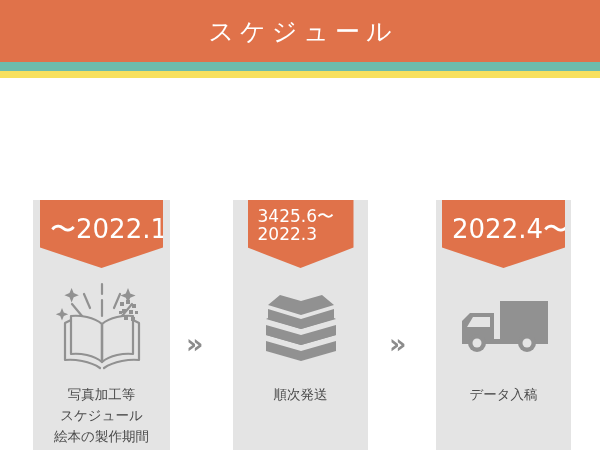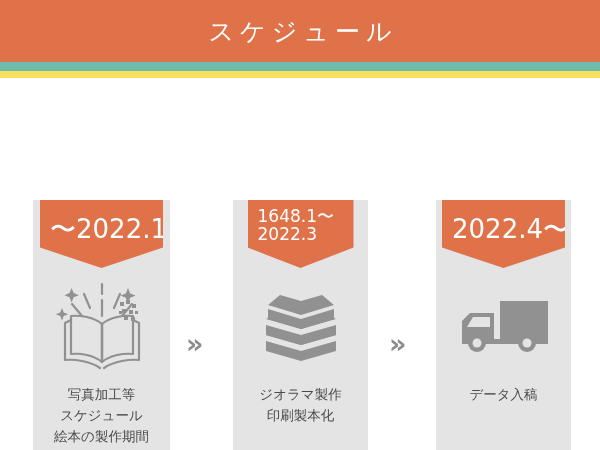--- a/index.html
+++ b/index.html
@@ -184,21 +184,21 @@
       <div>写真加工等</div>
       <div>スケジュール</div>
       <div>絵本の製作期間</div>
     </div>
   </div>
 
   <div class="arrow a1">»</div>
 
   <div class="step-card s2">
     <div class="banner wide">
-      <div class="banner-line small left">1648.1〜</div>
+      <div class="banner-line small left">3425.6〜</div>
       <div class="banner-line small right">2022.3</div>
     </div>
 
     <div class="icon-area">
 
       <svg width="86" height="78" viewBox="0 0 86 78">
         <g fill="#919191" stroke="none">
 
           <path d="M8 54 L8 64 L43 74 L78 64 L78 54 L43 64 Z"></path>
           <path d="M8 48 L43 58 L78 48 L70 44 L43 52 L16 44 Z"></path>
@@ -206,22 +206,21 @@
           <path d="M8 38 L8 48 L43 58 L78 48 L78 38 L43 48 Z"></path>
           <path d="M8 32 L43 42 L78 32 L70 28 L43 36 L16 28 Z"></path>
 
           <path d="M10 22 L10 32 L43 42 L76 32 L76 22 L43 32 Z"></path>
           <path d="M10 18 L43 28 L76 18 L64 8 L43 14 L22 8 Z"></path>
         </g>
       </svg>
     </div>
 
     <div class="caption">
-      <div>ジオラマ製作</div>
-      <div>印刷製本化</div>
+      <div>順次発送</div>
     </div>
   </div>
 
   <div class="arrow a2">»</div>
 
   <div class="step-card s3">
     <div class="banner">
       <div class="banner-line big">2022.4〜</div>
     </div>
 

